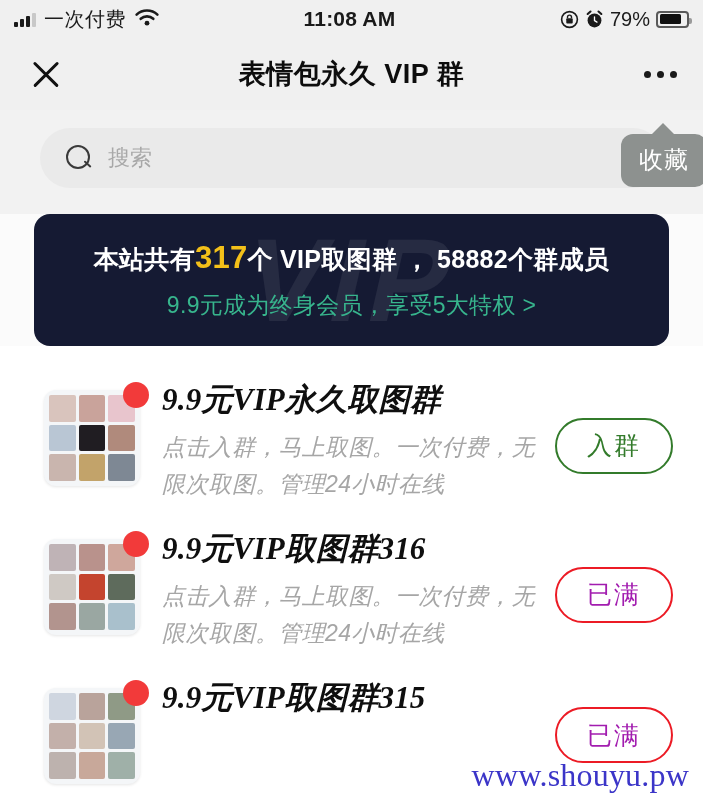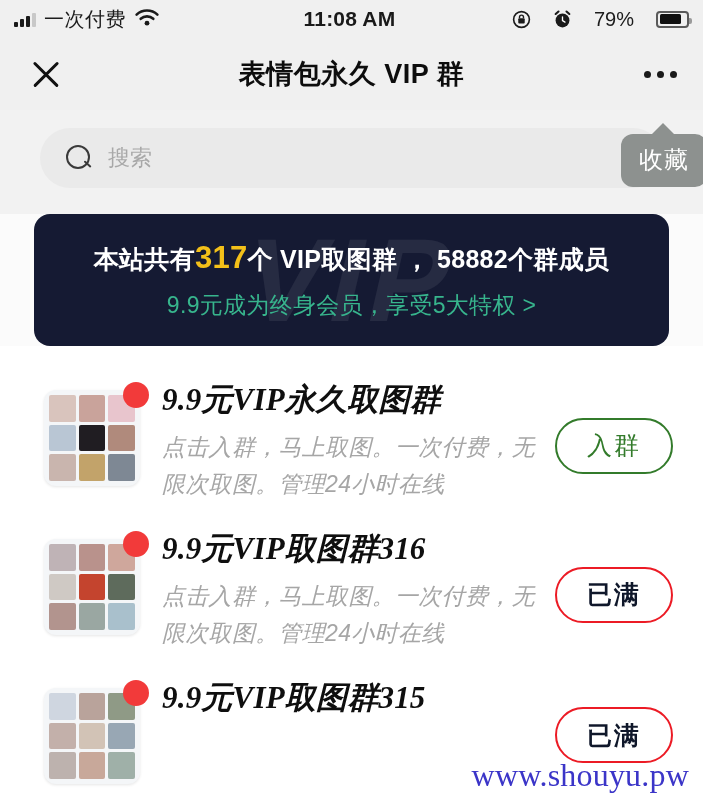--- a/index.html
+++ b/index.html
@@ -20,21 +20,21 @@
     padding: 0 14px;
   }
   .sb-left { display: flex; align-items: center; gap: 8px; }
   .sb-center {
     position: absolute; left: 0; right: 4px; top: 0; height: 38px;
     display: flex; align-items: center; justify-content: center;
     pointer-events: none;
   }
   .sb-time { font-size: 21px; font-weight: 600; color: #1a1a1a; letter-spacing: .2px; }
   .sb-right {
-    margin-left: auto; display: flex; align-items: center; gap: 22px; z-index: 2;
+    margin-left: auto; display: flex; align-items: center; gap: 6px; z-index: 2;
   }
   .carrier { font-size: 20px; color: #1c1c1c; font-weight: 500; letter-spacing: .5px; }
   .signal { display: flex; align-items: flex-end; gap: 2px; height: 15px; }
   .signal i { display:block; width: 4px; background: #1a1a1a; border-radius: 1px; }
   .signal i:nth-child(1){ height: 5px; }
   .signal i:nth-child(2){ height: 8px; }
   .signal i:nth-child(3){ height: 11px; }
   .signal i:nth-child(4){ height: 14px; background: #c8c8c8; }
   .battpct { font-size: 20px; color: #1c1c1c; font-weight: 500; }
   .battery {
@@ -140,21 +140,21 @@
     margin-top: 10px; font-size: 23px; color:#a6a6a6; line-height: 1.62; letter-spacing: .3px;
     max-width: 400px;
   }
   .btn {
     flex:none; align-self:center; margin-top: 6px;
     width: 118px; height: 56px; border-radius: 28px;
     display:flex; align-items:center; justify-content:center;
     font-size: 25px; letter-spacing: 2px; background:#fff; cursor:pointer;
   }
   .btn.join { border:2.5px solid #337b2b; color:#337b2b; }
-  .btn.full { border:2.5px solid #ec1b25; color:#0f172a;font-weight:bold; }
+  .btn.full { border:2.5px solid #ec1b25; color:#a21caf; }
 
   .watermark {
     position:absolute; right: 14px; bottom: 6px; z-index: 30;
     color:#3b35c8; font-size: 32px; letter-spacing:.2px;
     font-family:Liberation Serif, serif;
   }
 </style>
 </head>
 <body>
 

